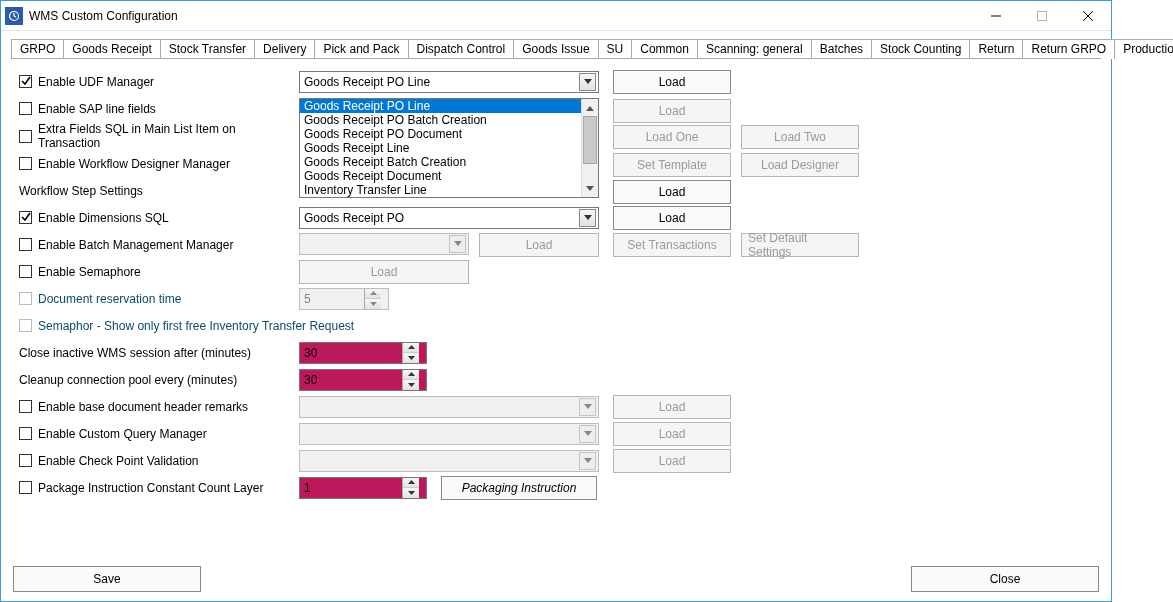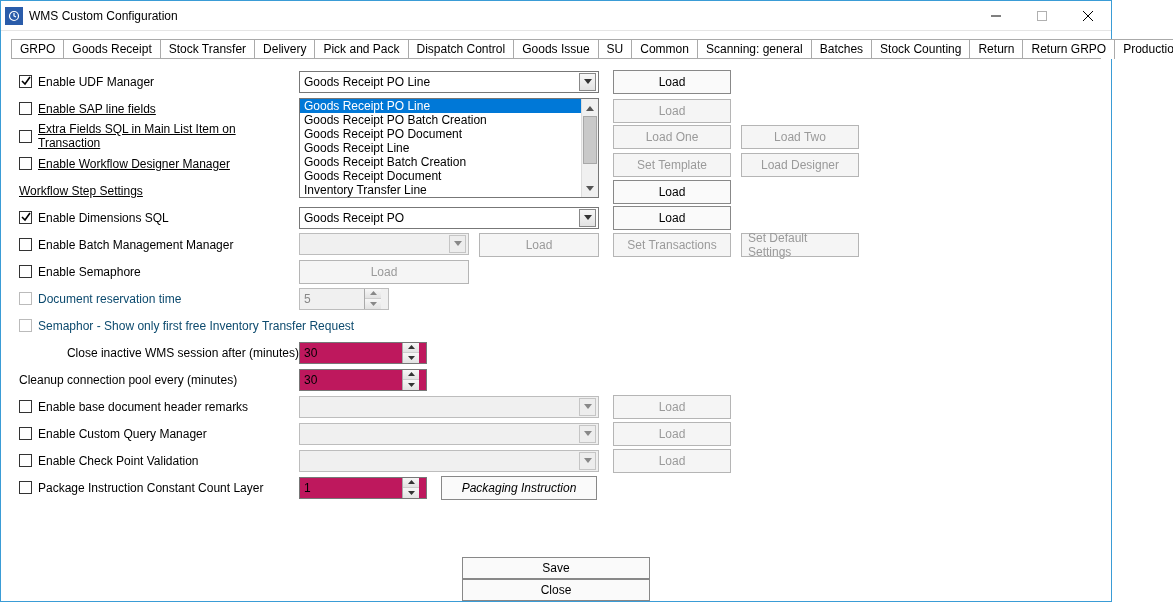--- a/index.html
+++ b/index.html
@@ -53,21 +53,21 @@
   .listbox { position:relative; width:300px; height:100px; border:1px solid #777; background:#fff; overflow:hidden; }
   .list-inner { position:absolute; left:0; top:0; right:17px; bottom:0; }
   .list-item { height:14px; line-height:14px; padding:0 4px; white-space:nowrap; overflow:hidden; }
   .list-item.selected { background:#0078d7; color:#fff; }
   .vscroll { position:absolute; right:0; top:0; width:17px; height:100%; background:#f0f0f0; border-left:1px solid #dcdcdc; display:flex; flex-direction:column; }
   .sbtn { height:17px; background:#f0f0f0; display:flex; align-items:center; justify-content:center; }
   .sbtn svg { width:8px; height:6px; }
   .strack { flex:1; position:relative; }
   .sthumb { position:absolute; left:1px; right:1px; top:0; height:48px; background:#c9c9c9; border:1px solid #a8a8a8; }
 
-  .bottom-bar { position:absolute; left:0; right:0; bottom:0; height:44px; display:flex; align-items:center; justify-content:space-between; padding:0 12px;flex-direction:column; }
+  .bottom-bar { position:absolute; left:0; right:0; bottom:0; height:44px; display:flex; align-items:center; justify-content:space-between; padding:0 12px; }
   .bottom-btn { width:188px; height:26px; border:1px solid #888; background:#fafafa; display:flex; align-items:center; justify-content:center; }
 
   .col-main { width:300px; }
   .col-side { width:170px; padding-left:14px; display:flex; align-items:center; }
   .col-btn1 { width:130px; padding-left:14px; }
   .col-btn2 { width:130px; padding-left:12px; }
 </style>
 </head>
 <body>
 
@@ -142,21 +142,21 @@
         </div>
       </div>
       <div class="col-btn1">
           <div class="btn btn-w">
             <span>Load</span>
           </div>
         </div>
     </div>
 
     <div style="display:flex;">
-      <div style="width:280px;text-decoration:underline;">
+      <div style="width:280px;">
         <div class="row">
             <div class="chkcell">
               <div class="chk"></div>
               <span class="lbl">Enable SAP line fields</span>
             </div>
           </div>
         <div class="row">
             <div class="chkcell-wide">
               <div class="chk"></div>
               <span class="lbl">Extra Fields SQL in Main List Item on Transaction</span>
@@ -338,21 +338,21 @@
     </div>
 
     <div class="row">
       <div class="chkcell" style="width:auto;">
           <div class="chk disabled"></div>
           <span class="lbl disabled">Semaphor - Show only first free Inventory Transfer Request</span>
         </div>
     </div>
 
     <div class="row">
-      <div class="labelcell" style="padding-left:0;justify-content:flex-end;">
+      <div class="labelcell" style="padding-left:0;">
           <span class="lbl">Close inactive WMS session after (minutes)</span>
         </div>
       <div class="col-main">
           <div class="spinner" style="width:128px;">
             <input style="width: 102px;" value="30">
             <div class="spin-btns">
               <div class="spin-up">
                 <svg viewBox="0 0 7 4">
                   <path d="M0 4 L3.5 0 L7 4 Z" fill="#333"></path>
                 </svg>

